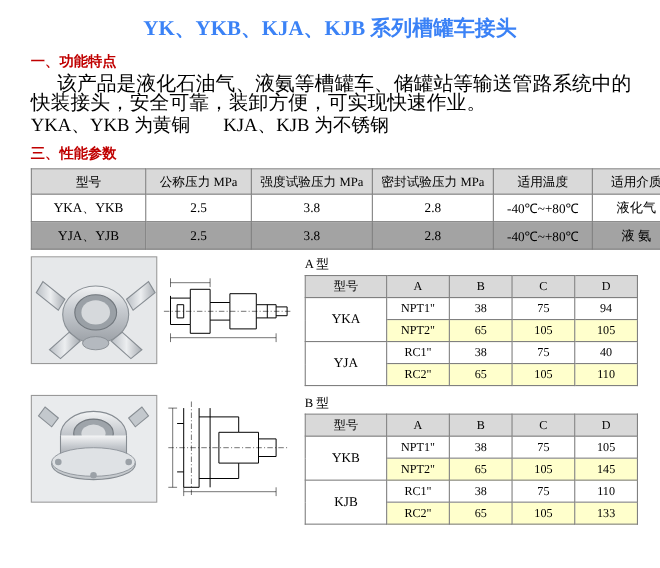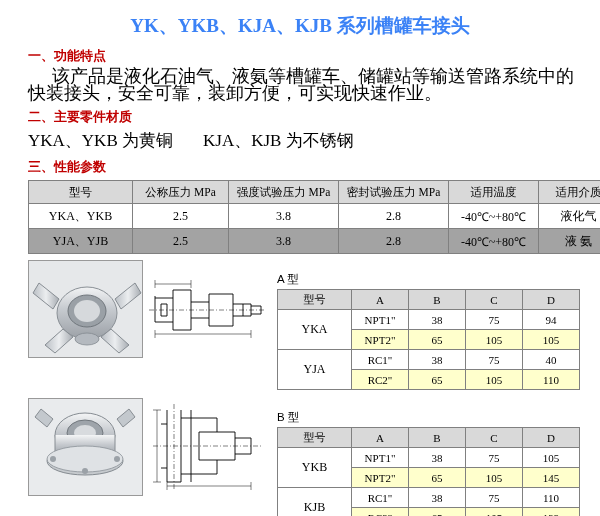--- a/index.html
+++ b/index.html
@@ -115,23 +115,22 @@
     margin-left: 4px;
     position: relative;
     overflow: hidden;
   }
   .tbl-col {
     margin-left: 10px;
     flex: 1 1 auto;
   }
   .tbl-label {
     font-size: 11.5px;
-    font-family: Liberation Sans, sans-serif;
+    font-family: Liberation Serif, serif;
     margin-bottom: 2px;
-    margin-top: 12px;
   }
   table.dim {
     border-collapse: collapse;
     width: 302px;
     table-layout: fixed;
   }
   table.dim th, table.dim td {
     border: 1px solid #808080;
     text-align: center;
     font-size: 11px;
@@ -152,21 +151,20 @@
 </head>
 <body>
 
 <div class="page">
 
   <div class="title">YK、YKB、KJA、KJB 系列槽罐车接头</div>
 
   <div class="section-head">一、功能特点</div>
   <div class="para"><span class="indent"></span><span>该产品是液化石油气、液氨等槽罐车、储罐站等输送管路系统中的快装接头，安全可靠，装卸方便，可实现快速作业。</span></div>
 
-  <div class="section-head">二、主要零件材质</div>
   <div class="mat-line"><span>YKA、YKB 为黄铜</span><span class="gap"></span><span>KJA、KJB 为不锈钢</span></div>
 
   <div class="section-head">三、性能参数</div>
 
   <table class="spec">
     <colgroup>
       <col style="width:104px">
       <col style="width:96px">
       <col style="width:110px">
       <col style="width:110px">

